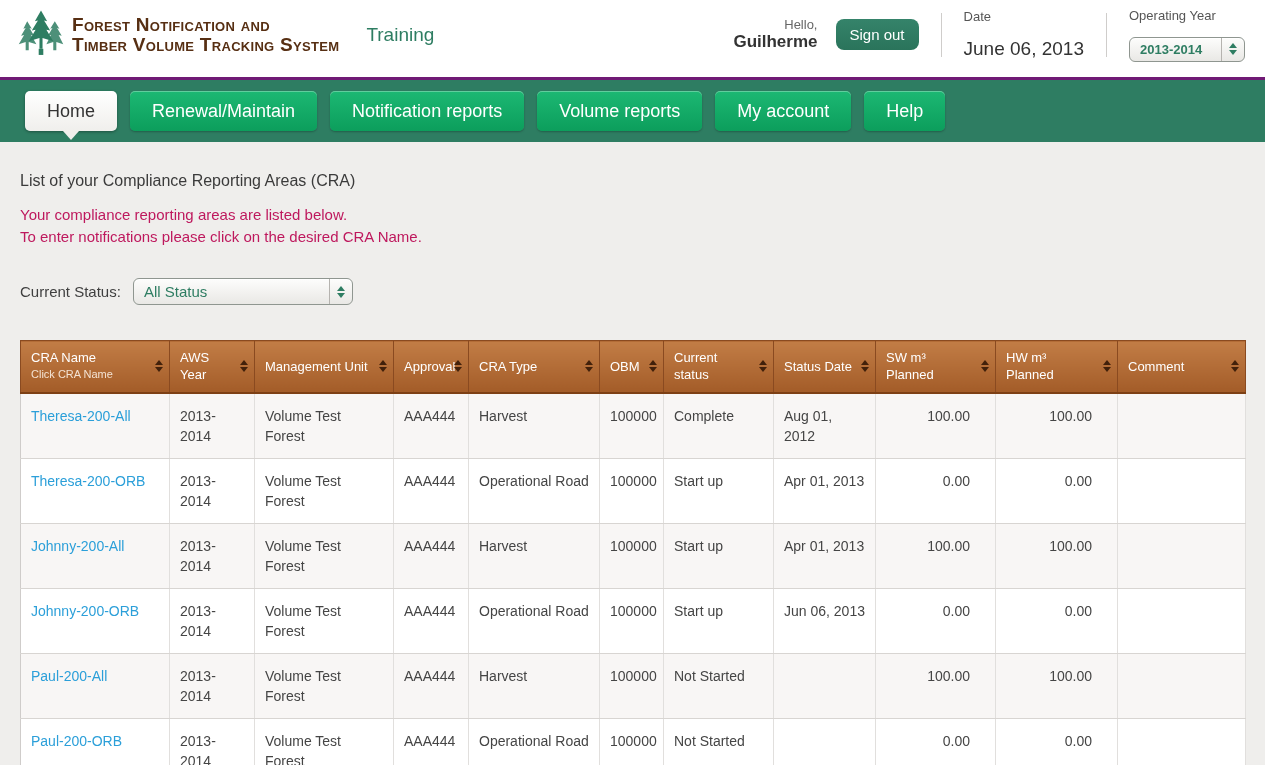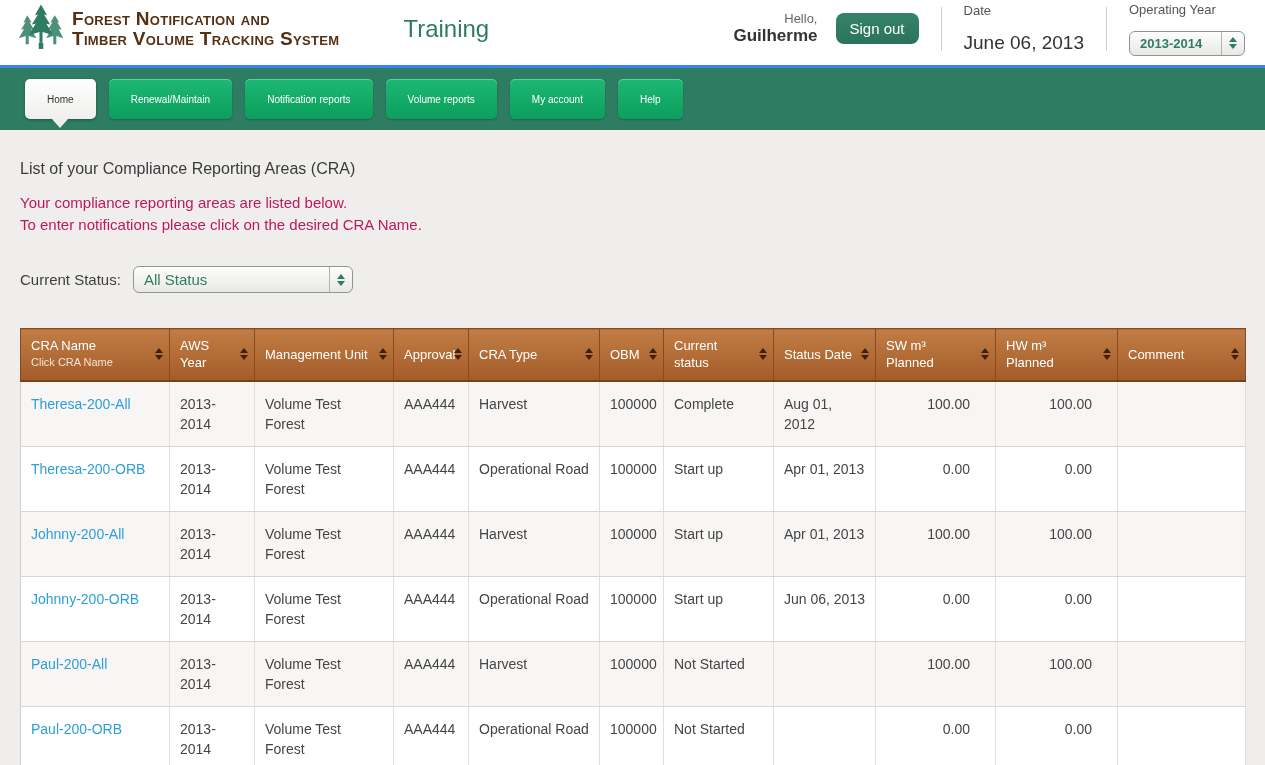--- a/index.html
+++ b/index.html
@@ -6,34 +6,34 @@
   html,body { margin:0; padding:0; }
   body {
     width:1265px; height:765px; overflow:hidden;
     background:#efeeec;
     font-family:"Liberation Sans", sans-serif;
     color:#3f3f3f;
   }
 
   
   .topbar {
-    height:68px; background:#ffffff;
+    height:80px; background:#ffffff;
     display:flex; align-items:center;
     padding:0 20px 8px 18px;
-    border-bottom:3px solid #3b82f6;
+    border-bottom:3px solid #701a75;
   }
   .logo-wrap { display:flex; align-items:center; }
   .logo-svg { width:46px; height:50px; margin-right:8px; }
   .logo-title {
     font-variant:small-caps; font-weight:bold;
     font-size:19px; line-height:20px; letter-spacing:.3px;
     color:#572f13;
   }
   .env-label {
-    margin-left:64px; font-size:24px; color:#2e7d62;
+    margin-left:27px; font-size:19px; color:#2e7d62;
   }
   .top-right { margin-left:auto; display:flex; align-items:center; }
   .greeting { text-align:right; margin-right:18px; }
   .greeting .hello { font-size:13px; color:#666; }
   .greeting .uname { font-size:17px; font-weight:bold; color:#333;margin-left:44px; }
   .signout-btn {
     background:linear-gradient(#35836a,#2a745b);
     color:#fff; font-size:15px; border:none; border-radius:8px;
     padding:7px 14px; cursor:pointer;
   }
@@ -65,21 +65,21 @@
   
   .navbar {
     height:62px; background:#2e7d62;
     display:flex; align-items:center; gap:13px;
     padding:0 0 0 25px;
   }
   .nav-btn {
     position:relative;
     height:40px; padding:0 22px;
     display:flex; align-items:center;
-    font-size:10px; color:#fff; border:none; border-radius:5px;
+    font-size:18px; color:#fff; border:none; border-radius:5px;
     background:linear-gradient(#1cb873,#0c9e5c);
     box-shadow:inset 0 1px 0 rgba(255,255,255,.3), 0 1px 2px rgba(0,0,0,.25);
     cursor:pointer; white-space:nowrap;
   }
   .nav-btn.active {
     background:linear-gradient(#ffffff,#f0efec);
     color:#333; box-shadow:0 1px 3px rgba(0,0,0,.35);
   }
   .nav-btn.active::after {
     content:""; position:absolute; left:50%; bottom:-9px; margin-left:-8px;

